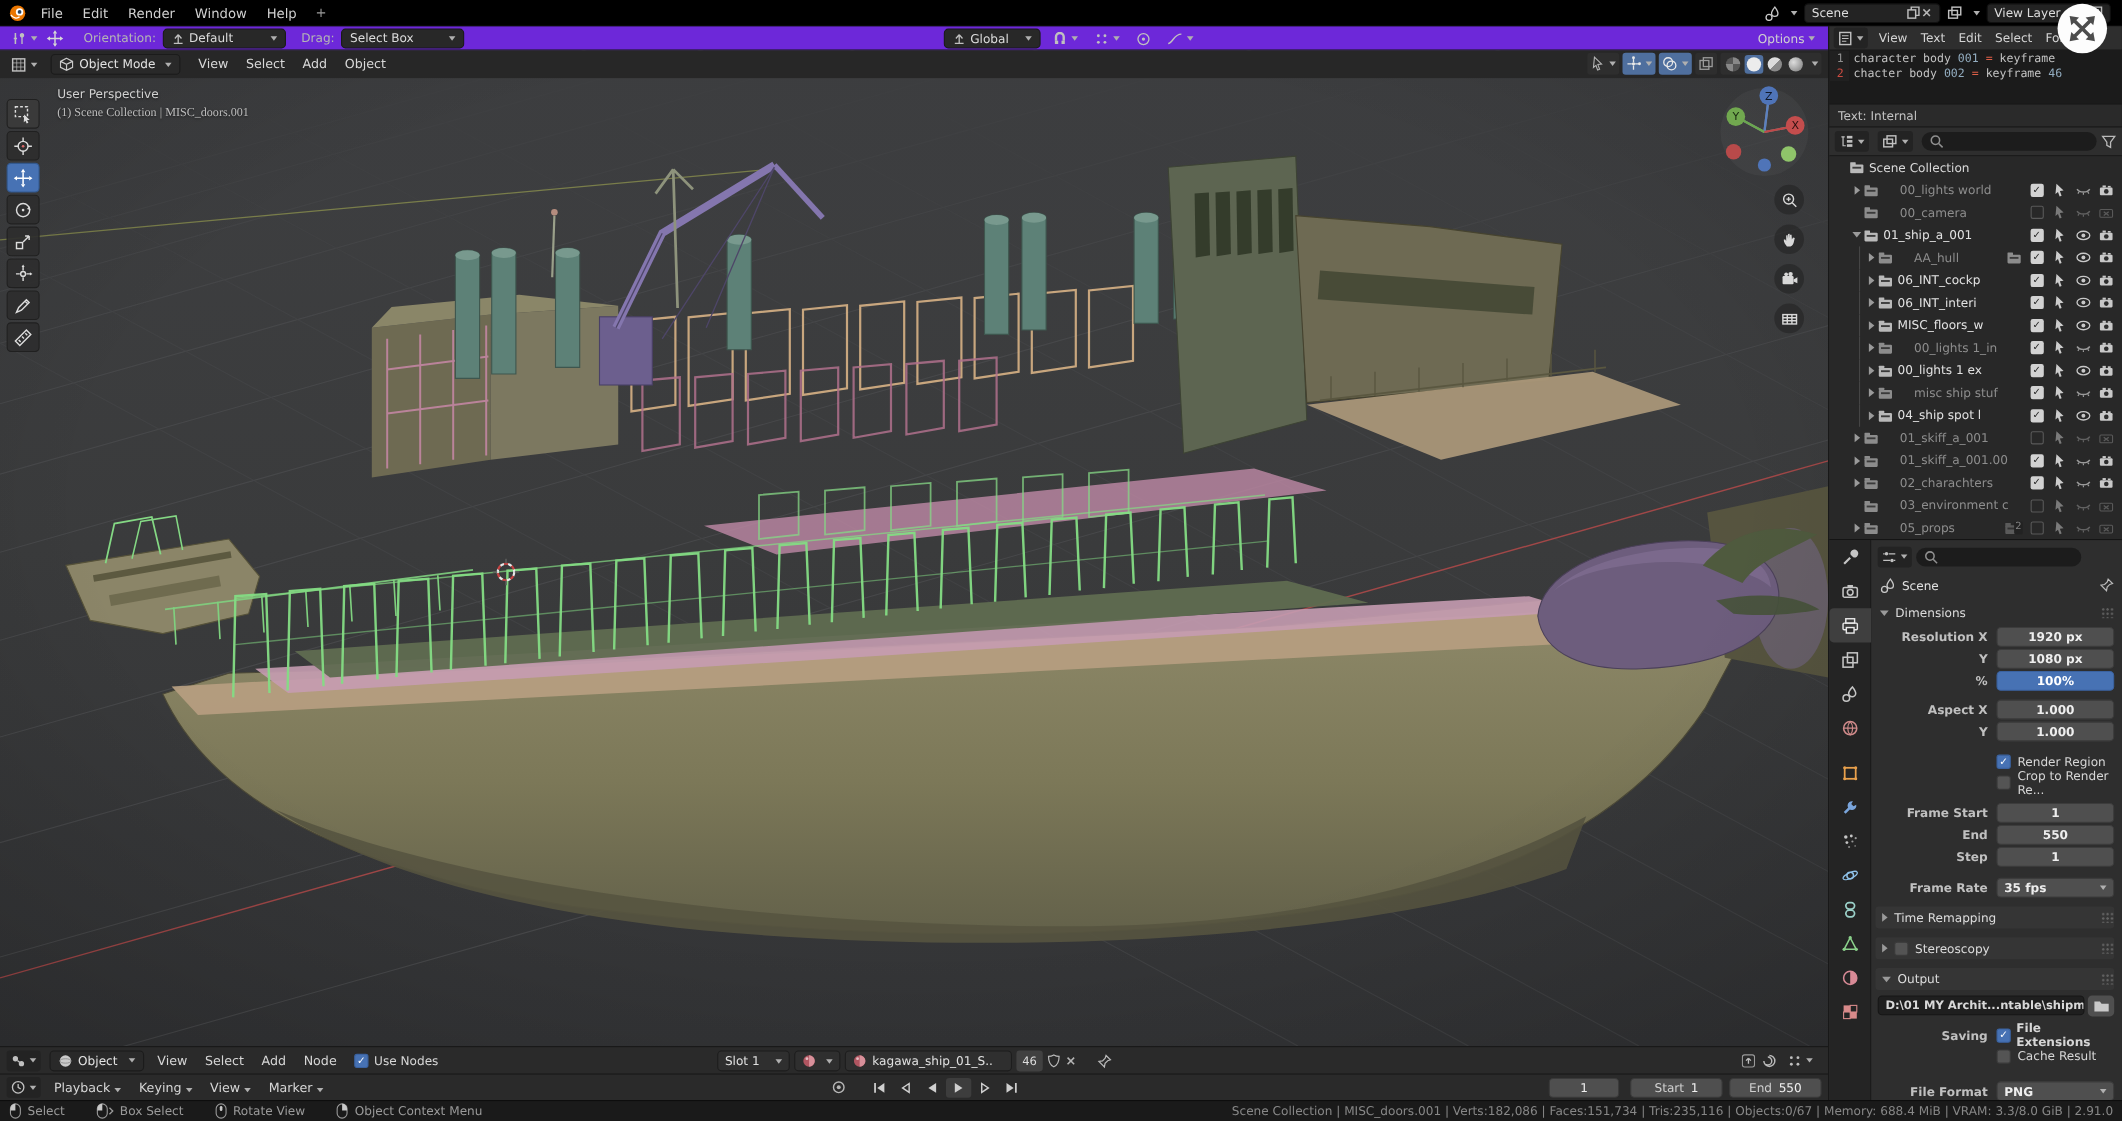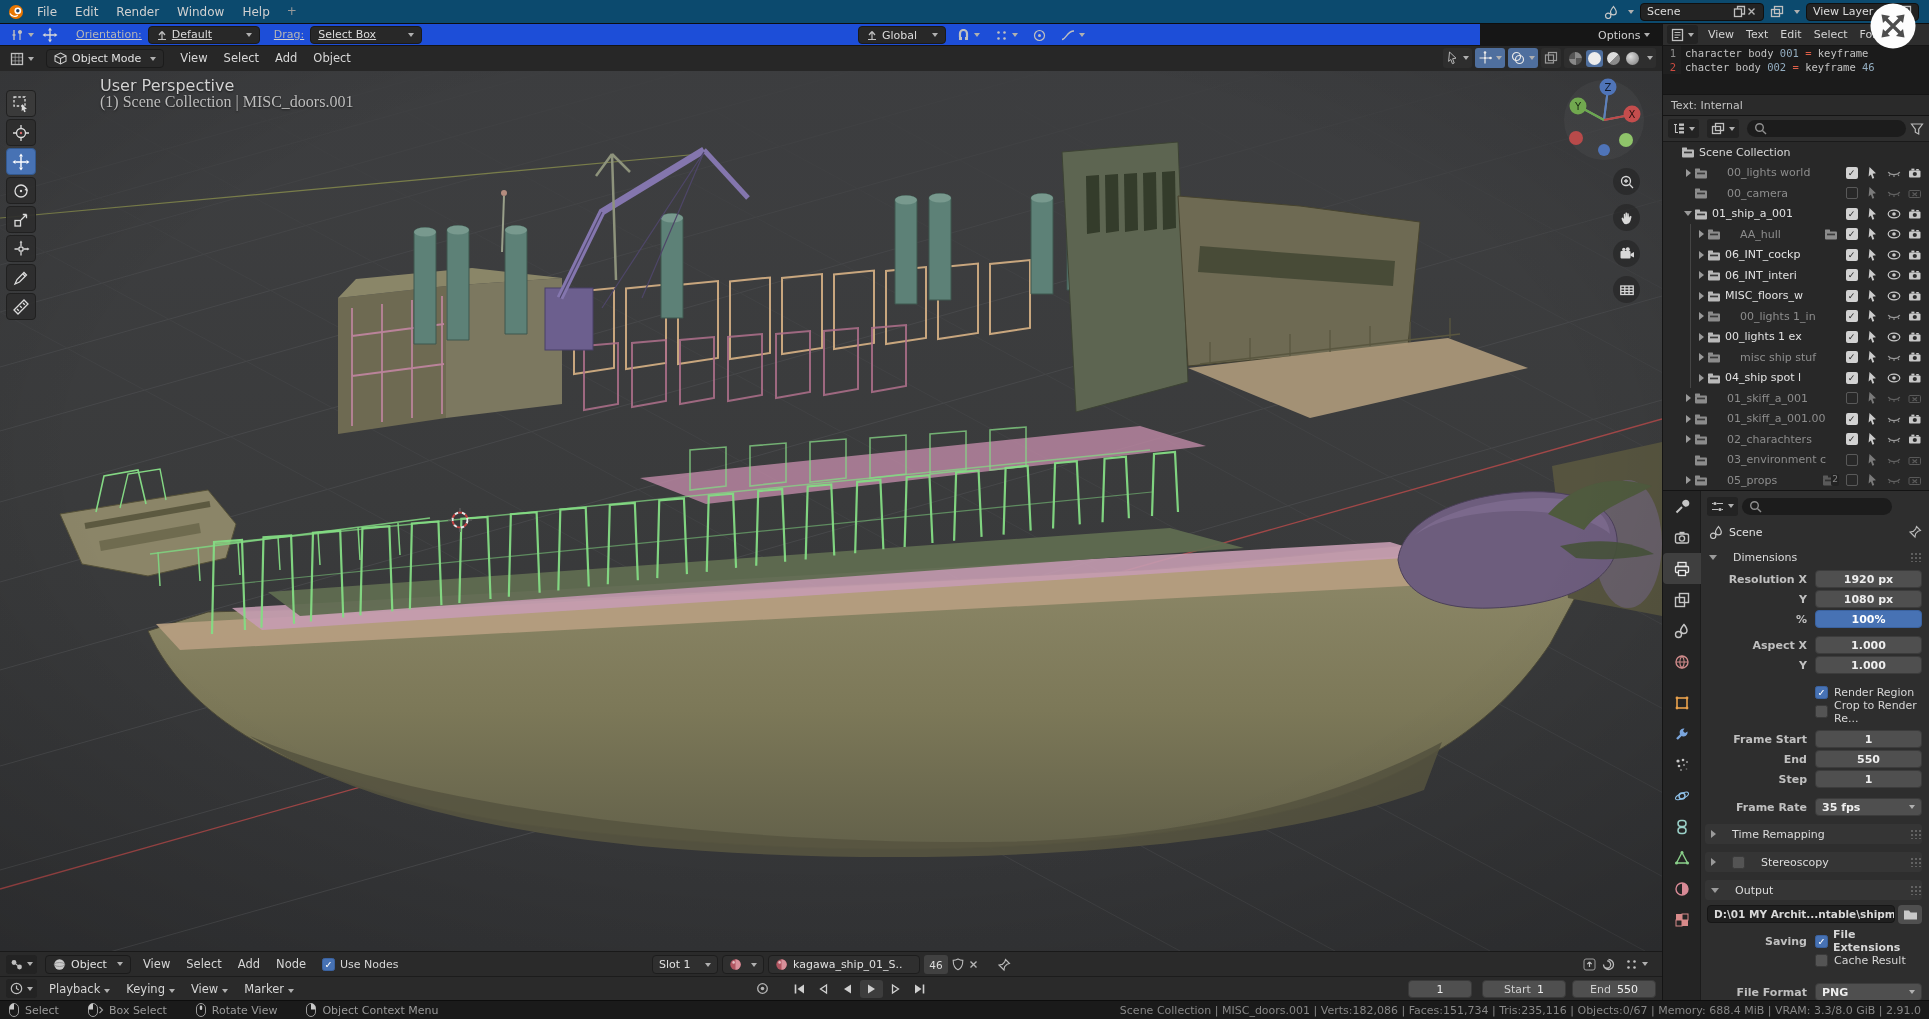--- a/index.html
+++ b/index.html
@@ -9,36 +9,36 @@
   #app{position:absolute;inset:0;}
   svg{display:block;}
   .chev{width:0;height:0;border-left:3.5px solid transparent;border-right:3.5px solid transparent;
     border-top:4.5px solid #b0b0b0;display:inline-block;margin-left:4px;flex:none;}
   .tri-r{width:0;height:0;border-top:4px solid transparent;border-bottom:4px solid transparent;
     border-left:5px solid #9a9a9a;display:inline-block;flex:none;}
   .tri-d{width:0;height:0;border-left:4px solid transparent;border-right:4px solid transparent;
     border-top:5px solid #9a9a9a;display:inline-block;flex:none;}
   .icon{display:inline-flex;align-items:center;justify-content:center;flex:none;}
   
-  .topbar{position:absolute;left:0;top:0;width:1929px;height:24px;background:#0c4a6e;
+  .topbar{position:absolute;left:0;top:0;width:1929px;height:24px;background:#000000;
     display:flex;align-items:center;border-bottom:1px solid #0e0e0e;}
   .tb-menus{display:flex;align-items:center;height:100%;}
   .tb-menu{padding:0 9px;line-height:24px;color:#d0d0d0;cursor:default;}
   .ws-tabs{display:flex;align-items:flex-end;height:100%;margin-left:14px;}
   .ws-tab{padding:0 11px;line-height:23px;height:23px;font-size:11.5px;color:#999;
     border-right:1px solid #222;background:#1d1d1d;}
   .ws-tab.active{background:#3d3d3d;color:#eee;border-radius:4px 4px 0 0;border-right:none;}
   .ws-plus{padding:0 8px;color:#9a9a9a;line-height:23px;}
   .tb-right{margin-left:auto;display:flex;align-items:center;gap:6px;padding-right:10px;height:100%;}
   .selfield{display:flex;align-items:center;background:#232323;border:1px solid #101010;border-radius:4px;
     height:18px;padding:0 6px;font-size:11px;color:#ddd;}
   .selfield .nm{min-width:86px;}
   
-  .toolsettings{position:absolute;left:0;top:24px;width:1480px;height:22px;background:#1d4ed8;
-    display:flex;align-items:center;padding:0 6px;border-bottom:1px solid #141414;text-decoration:underline;}
+  .toolsettings{position:absolute;left:0;top:24px;width:1662px;height:22px;background:#6d28d9;
+    display:flex;align-items:center;padding:0 6px;border-bottom:1px solid #141414;}
   .ts-label{color:#b5b5b5;font-size:11px;margin:0 6px 0 14px;}
   .dropfield{display:flex;align-items:center;background:#282828;border:1px solid #1a1a1a;border-radius:4px;
     height:18px;padding:0 7px;font-size:11px;color:#dcdcdc;gap:4px;}
   .ts-center{position:absolute;left:858px;top:2px;display:flex;align-items:center;gap:7px;}
   .hbtn{display:inline-flex;align-items:center;height:18px;padding:0 4px;border-radius:3px;}
   .ts-options{position:absolute;left:1598px;top:2px;display:flex;align-items:center;height:18px;
     color:#d0d0d0;font-size:11px;}
   
   .viewport{position:absolute;left:0;top:46px;width:1662px;height:905px;overflow:hidden;background:#38393a;}
   .vp-scene{position:absolute;left:0;top:0;}
@@ -52,22 +52,22 @@
   .tglbtn.on{background:#4f6f9e;}
   .balls{display:inline-flex;align-items:center;height:20px;background:#2e2e2e;border-radius:3px;padding:0 3px;gap:2px;}
   .ball{width:13px;height:13px;border-radius:50%;}
   .ballwrap{display:inline-flex;padding:2px;border-radius:3px;}
   .ballwrap.on{background:#4f6f9e;}
   .vp-toolbar{position:absolute;left:6px;top:44px;display:flex;flex-direction:column;gap:2px;}
   .toolbtn{width:30px;height:27px;background:#2d2d2dE6;border:1px solid #202020;border-radius:4px;
     display:flex;align-items:center;justify-content:center;}
   .toolbtn.first{background:#3a3a3a;}
   .toolbtn.active{background:#4772b4;border-color:#33598f;}
-  .vp-text{position:absolute;left:52px;top:32px;font-size:16px;color:#d2d2d2;line-height:16px;
-    text-shadow:0 1px 2px rgba(0,0,0,.6);margin-left:48px;}
+  .vp-text{position:absolute;left:52px;top:32px;font-size:11px;color:#d2d2d2;line-height:16px;
+    text-shadow:0 1px 2px rgba(0,0,0,.6);}
   .vp-text .sub{color:#bdbdbd;font-family:Liberation Serif, serif;}
   .nav-gizmo{position:absolute;right:16px;top:30px;}
   .vp-navbtns{position:absolute;right:22px;top:122px;display:flex;flex-direction:column;gap:9px;}
   .navbtn{width:27px;height:27px;border-radius:50%;background:rgba(33,33,33,.55);
     display:flex;align-items:center;justify-content:center;}
   
   .shaderbar{position:absolute;left:0;top:951px;width:1662px;height:25px;background:#2a2a2a;
     border-top:1px solid #191919;display:flex;align-items:center;padding:0 6px;}
   .timelinebar{position:absolute;left:0;top:976px;width:1662px;height:24px;background:#2a2a2a;
     border-top:1px solid #1c1c1c;display:flex;align-items:center;padding:0 6px;}
@@ -125,21 +125,21 @@
   .ptab.active{background:#3f3f3f;border-radius:4px 0 0 4px;}
   .pcontent{position:absolute;left:38px;top:0;right:0;bottom:0;overflow:hidden;padding:4px 7px 0 6px;}
   .prow{display:flex;align-items:center;margin-bottom:2px;height:18px;font-weight:bold;}
   .plabel{width:100px;text-align:right;color:#c0c0c0;font-size:11px;margin-right:8px;flex:none;}
   .pfield{flex:1;background:#4f4f4f;border:1px solid #3c3c3c;border-radius:4px;height:18px;
     display:flex;align-items:center;justify-content:center;font-size:11px;color:#eee;}
   .pfield.blue{background:#4772b4;border-color:#3a62a0;color:#fff;}
   .pfield.drop{justify-content:space-between;padding:0 6px;}
   .pfield.dark{background:#1f1f1f;border-color:#161616;justify-content:flex-start;padding:0 6px;
     font-size:10.5px;color:#d8d8d8;white-space:nowrap;overflow:hidden;}
-  .phdr{display:flex;align-items:center;gap:16px;height:20px;margin:3px 0 3px 2px;color:#dcdcdc;font-size:11px;}
+  .phdr{display:flex;align-items:center;gap:6px;height:20px;margin:3px 0 3px 2px;color:#dcdcdc;font-size:11px;}
   .phdr.panel{background:#353535;border-radius:3px;margin-left:-2px;padding-left:6px;}
   .dots{width:12px;height:10px;margin-left:auto;opacity:.45;flex:none;
     background:radial-gradient(circle,#999 1px,transparent 1.2px);background-size:4px 4px;}
   .pcheckrow{display:flex;align-items:center;gap:6px;margin:0 0 2px 108px;height:17px;font-size:11px;color:#d6d6d6;}
   .bcrumb{display:flex;align-items:center;gap:6px;height:22px;margin:2px 0 4px 2px;font-size:11px;color:#e0e0e0;}
   
   .statusbar{position:absolute;left:0;top:1000px;width:1929px;height:19px;background:#1a1a1a;
     border-top:1px solid #0d0d0d;display:flex;align-items:center;padding:0 8px;font-size:11px;color:#9a9a9a;}
   .hint{display:flex;align-items:center;gap:5px;margin-right:28px;}
   .sb-stats{margin-left:auto;color:#878787;white-space:nowrap;}

